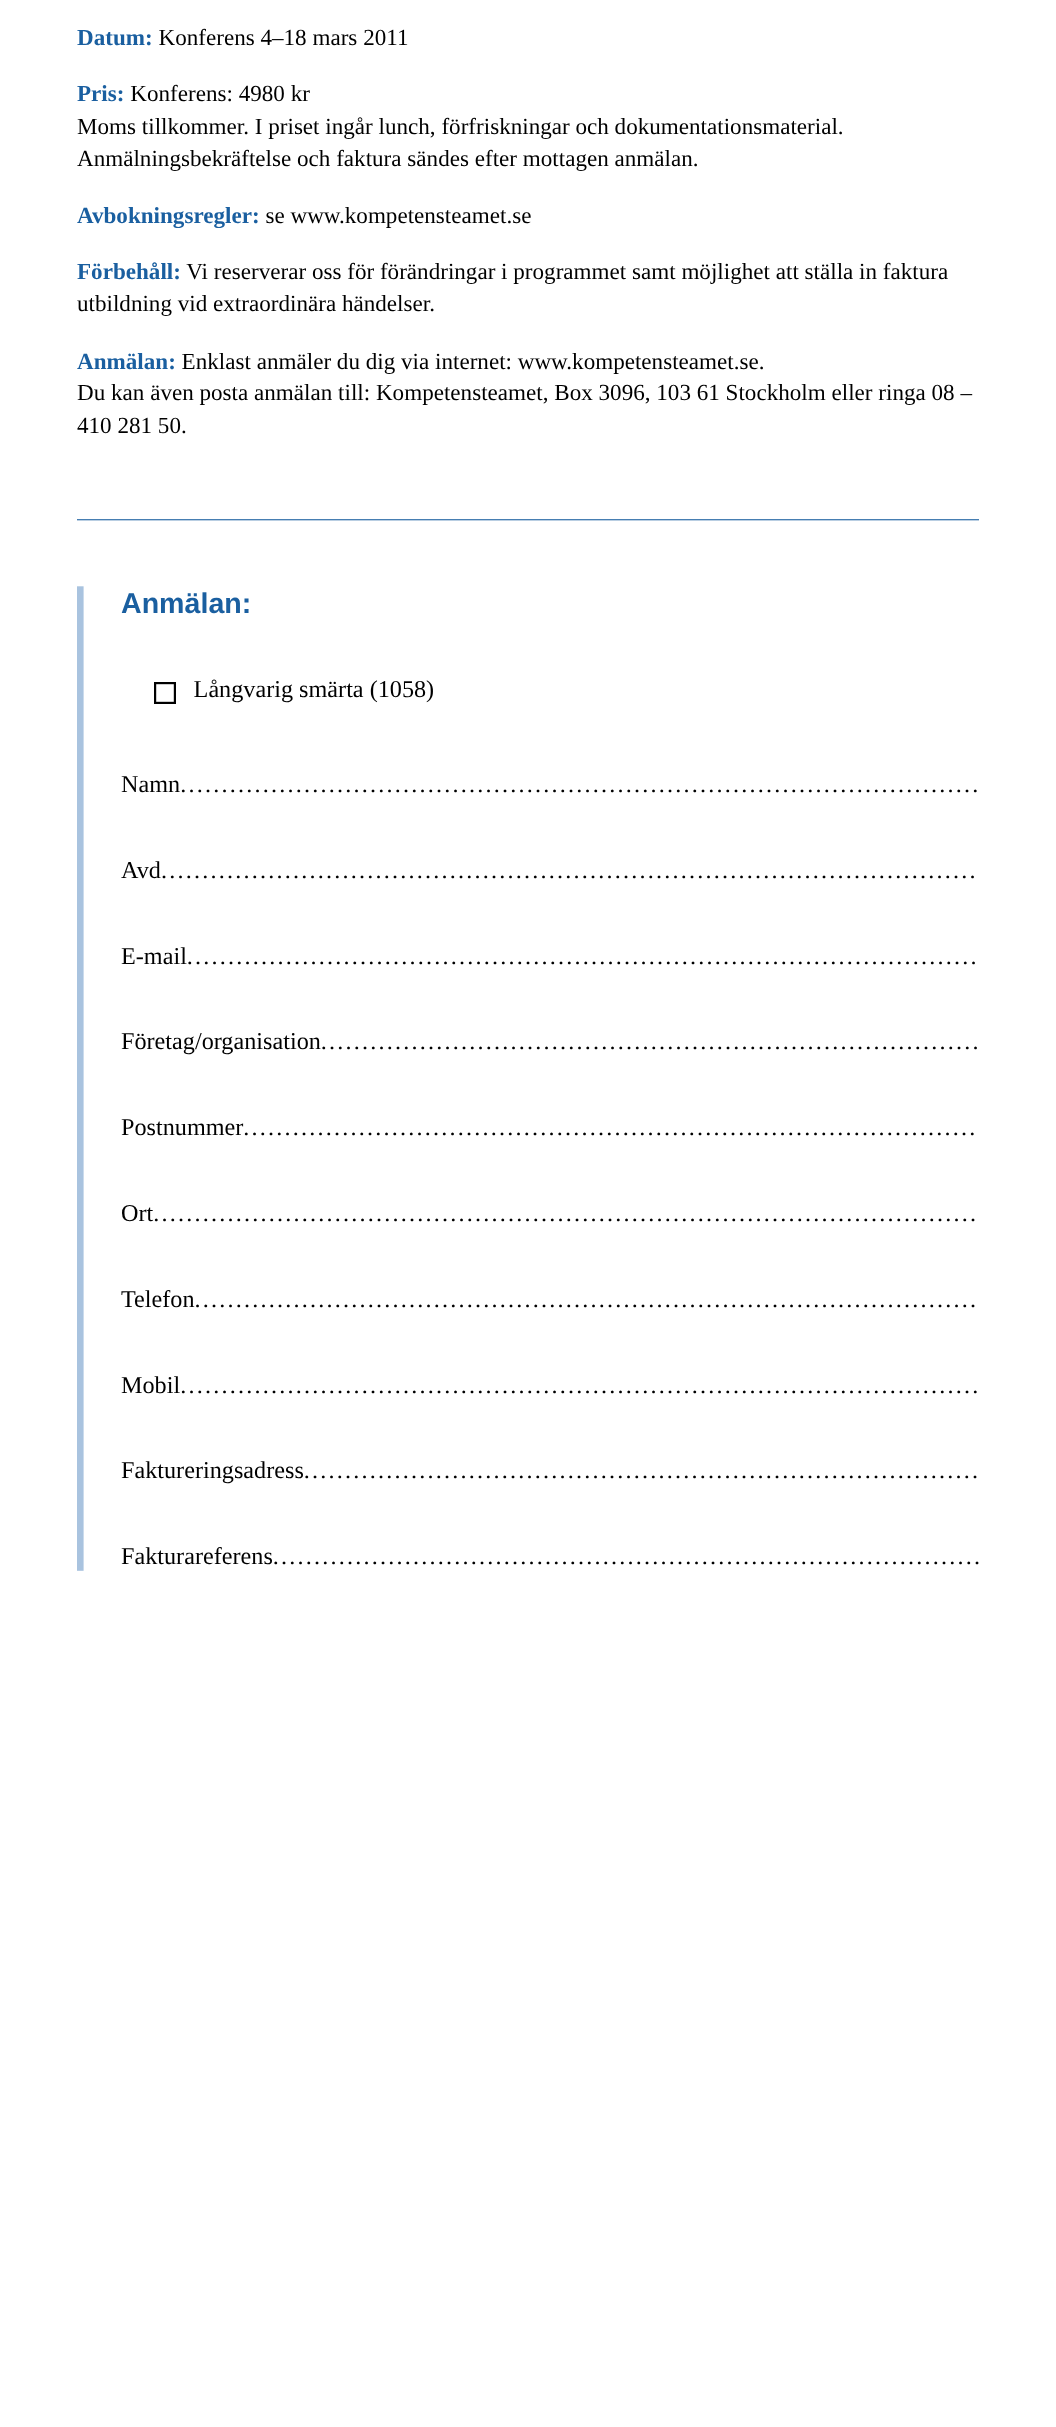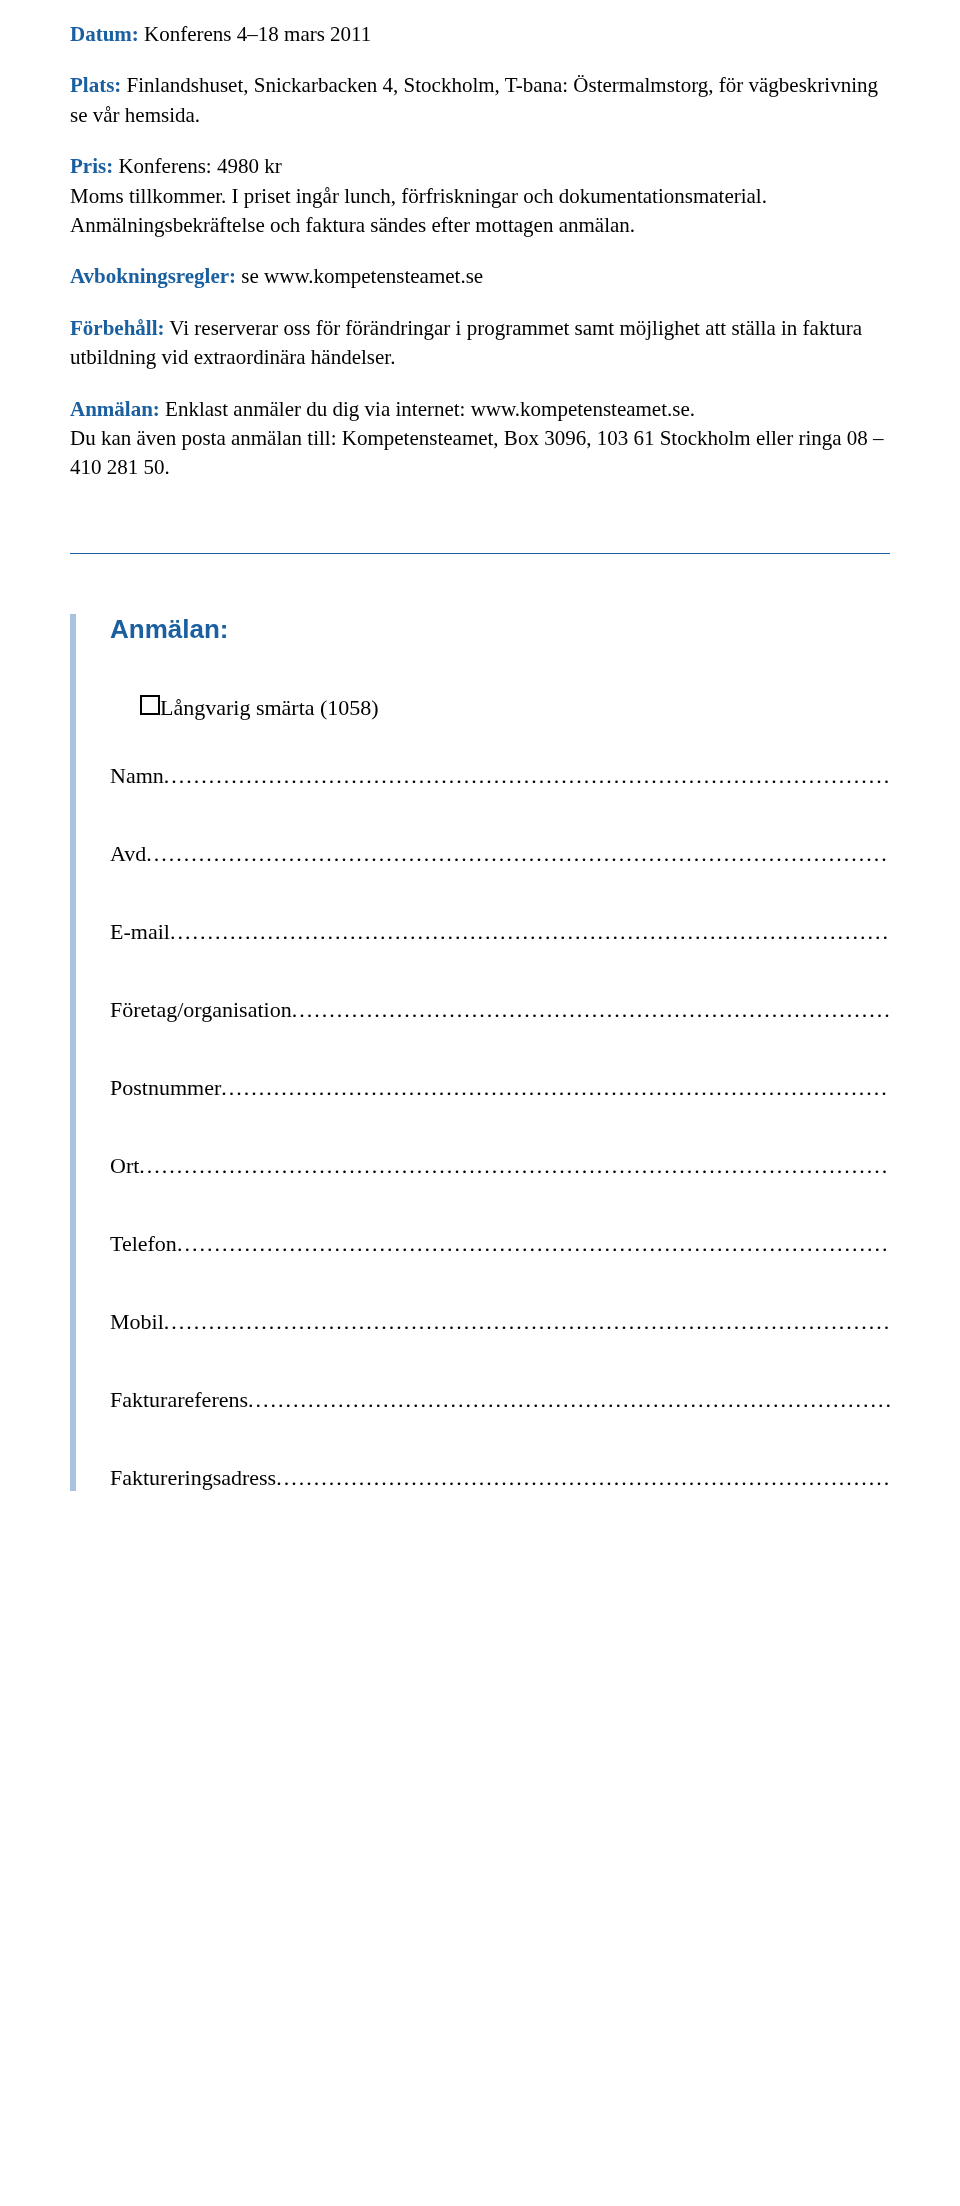--- a/index.html
+++ b/index.html
@@ -49,25 +49,25 @@
   .form-heading {
     font-family: Arial, Helvetica, sans-serif;
     font-weight: bold;
     font-size: 26px;
     color: #1a5fa0;
     margin: 0 0 50px 0;
   }
   .checkbox-row {
     font-family: Georgia, "Times New Roman", serif;
     font-size: 22px;
-    margin-bottom: 42px;
+    margin-bottom: 60px;
     padding-left: 30px;
     display: flex;
-    align-items: flex-start;
-    gap: 0;
+    align-items: flex-end;
+    gap: 16px;
   }
   .checkbox {
     width: 20px;
     height: 20px;
     border: 2px solid #000;
     display: inline-block;
     box-sizing: border-box;
   }
   .field-row {
     font-family: Georgia, "Times New Roman", serif;
@@ -89,23 +89,20 @@
 </head>
 <body>
 
 <div class="page">
 
 
   <div class="info-block">
     <span class="label">Datum:</span><span class="text"> Konferens 4–18 mars 2011</span>
   </div>
 
-  <div class="info-block">
-    <span class="label">Plats:</span><span class="text"> Finlandshuset, Snickarbacken 4, Stockholm, T-bana: Östermalmstorg, för vägbeskrivning se vår hemsida.</span>
-  </div>
 
   <div class="info-block">
     <span class="label">Pris:</span><span class="text"> Konferens: 4980 kr</span><br>
     <span class="text">Moms tillkommer. I priset ingår lunch, förfriskningar och dokumentationsmaterial. Anmälningsbekräftelse och faktura sändes efter mottagen anmälan.</span>
   </div>
 
   <div class="info-block">
     <span class="label">Avbokningsregler:</span><span class="text"> se www.kompetensteamet.se</span>
   </div>
 
@@ -130,18 +127,18 @@
     </div>
 
     <div class="field-row"><span class="field-label">Namn</span></div>
     <div class="field-row"><span class="field-label">Avd</span></div>
     <div class="field-row"><span class="field-label">E-mail</span></div>
     <div class="field-row"><span class="field-label">Företag/organisation</span></div>
     <div class="field-row"><span class="field-label">Postnummer</span></div>
     <div class="field-row"><span class="field-label">Ort</span></div>
     <div class="field-row"><span class="field-label">Telefon</span></div>
     <div class="field-row"><span class="field-label">Mobil</span></div>
+    <div class="field-row"><span class="field-label">Faktureringsadress</span></div>
     <div class="field-row"><span class="field-label">Fakturareferens</span></div>
-    <div class="field-row"><span class="field-label">Faktureringsadress</span></div>
 
   </div>
 
 </div>
 
 </body></html>

